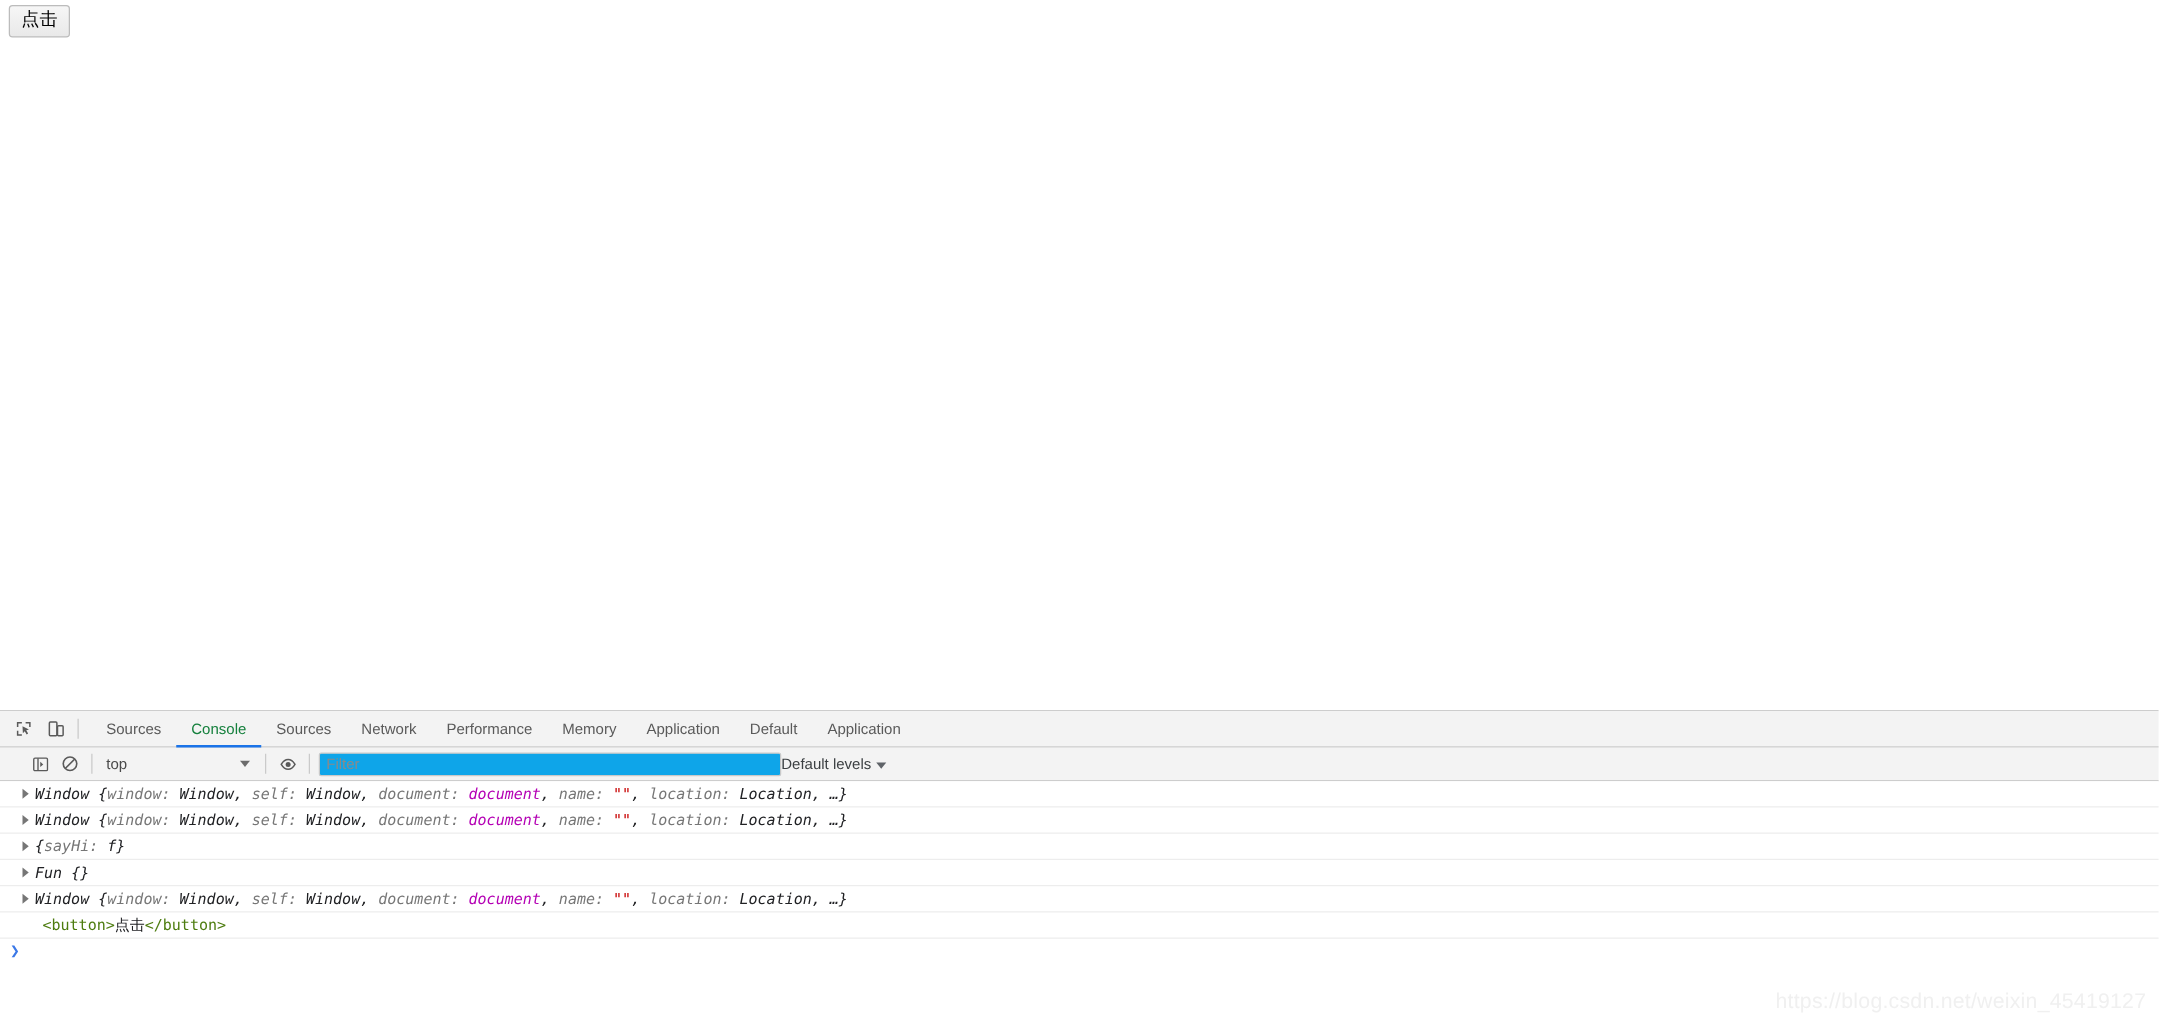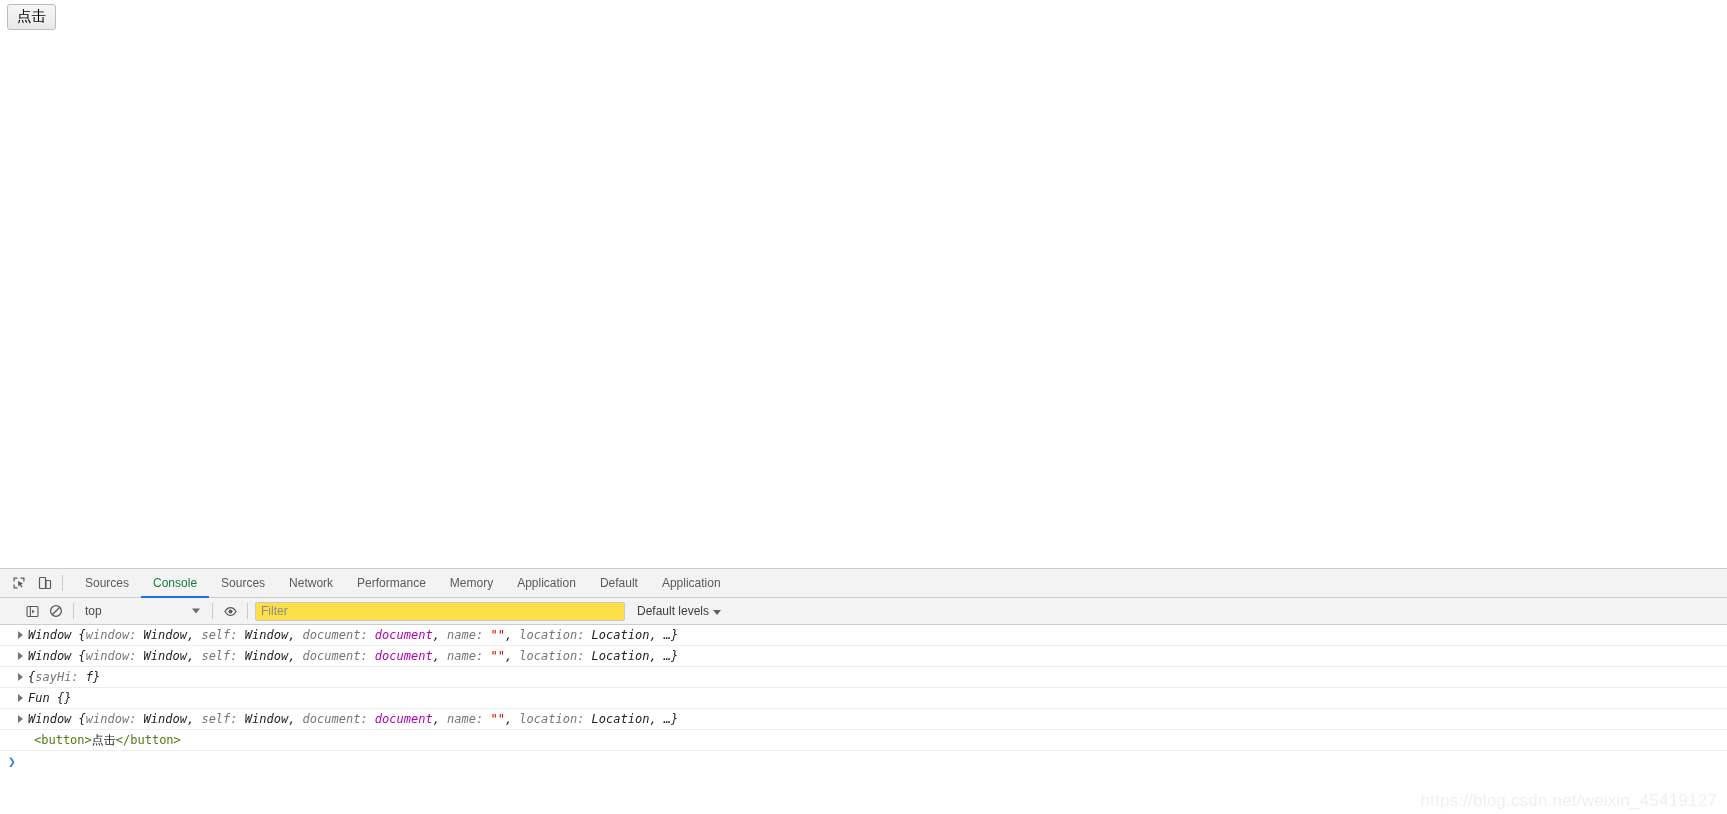--- a/index.html
+++ b/index.html
@@ -102,34 +102,34 @@
   .ctx-select .caret {
     position: absolute; right: 7px; top: 50%; transform: translateY(-50%);
     width: 0; height: 0;
     border-left: 4px solid transparent;
     border-right: 4px solid transparent;
     border-top: 5px solid #6b6b6b;
   }
   .filter-input {
     flex: 0 0 auto;
     width: 370px; height: 19px;
-    background: #fde047;
+    background: #0ea5e9;
     border: 1px solid #c9c9c9;
     border-radius: 2px;
     font-family: "Liberation Sans", sans-serif;
     font-size: 12px;
     color: #303942;
     padding: 0 5px;
     outline: none;
     margin-left: 2px;
   }
   .filter-input::placeholder { color: #8a8a8a; }
   .levels {
     display: flex; align-items: center; gap: 4px;
-    margin-left: 12px;
+    margin-left: 0;
     font-size: 12px; color: #3c4043;
     cursor: default;
     white-space: nowrap;
   }
   .levels .caret {
     width: 0; height: 0;
     border-left: 4px solid transparent;
     border-right: 4px solid transparent;
     border-top: 5px solid #5f6368;
     margin-top: 2px;

